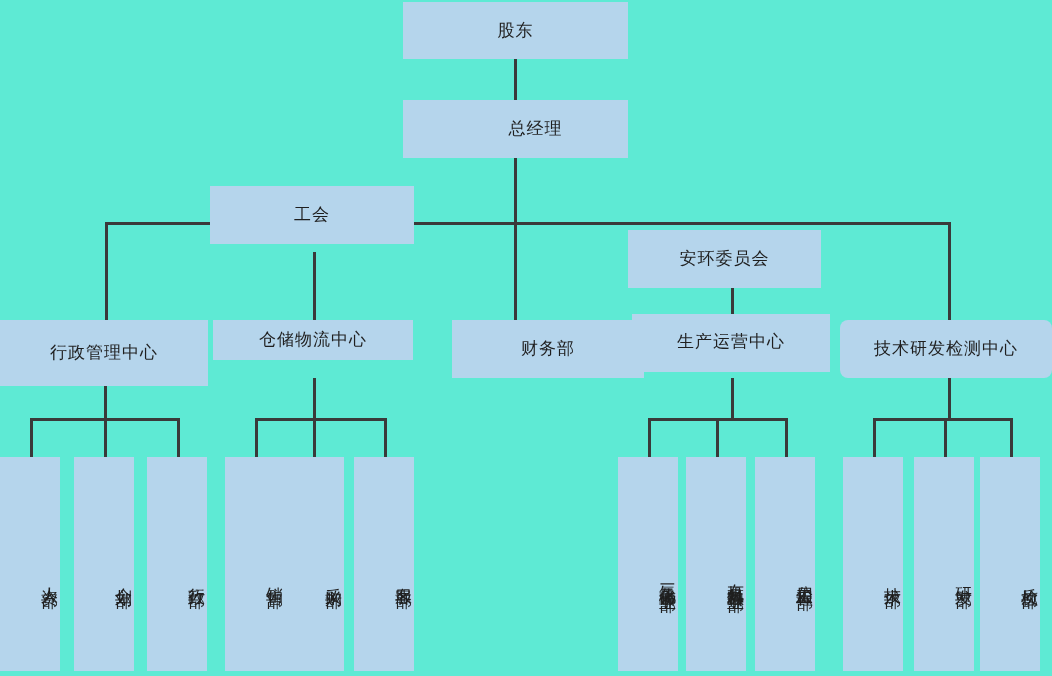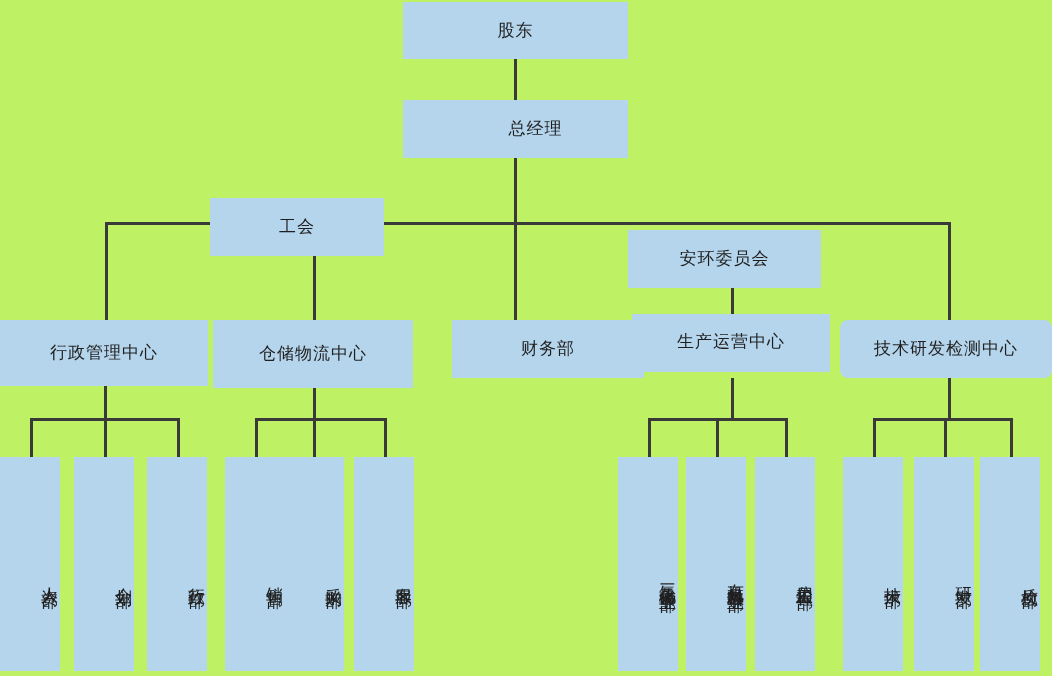--- a/index.html
+++ b/index.html
@@ -8,21 +8,21 @@
     padding: 0;
     background: #ffffff;
   }
   body {
     font-family: "DejaVu Sans", "Liberation Sans", sans-serif;
   }
   #chart-root {
     position: relative;
     width: 1052px;
     height: 676px;
-    background: #bef264;
+    background: #5eead4;
     overflow: hidden;
   }
   .node {
     position: absolute;
     background: #b5d5ec;
     color: #1f1f1f;
     box-sizing: border-box;
     display: flex;
     align-items: center;
     justify-content: center;
@@ -88,27 +88,27 @@
   <div class="connector v" style="left:948px; top:378px; height:42px;"></div>
   <div class="connector h" style="left:873px; top:418px; width:140px;"></div>
   <div class="connector v" style="left:873px; top:418px; height:40px;"></div>
   <div class="connector v" style="left:944px; top:418px; height:40px;"></div>
   <div class="connector v" style="left:1010px; top:418px; height:40px;"></div>
 
   <div class="node" style="left:403px; top:2px; width:225px; height:57px;">股东</div>
 
   <div class="node" style="left:403px; top:100px; width:225px; height:58px;padding-left:40px;">总经理</div>
 
-  <div class="node" style="left:210px; top:198px; width:174px; height:58px;">工会</div>
+  <div class="node" style="left:210px; top:186px; width:204px; height:58px;">工会</div>
 
   <div class="node" style="left:628px; top:194px; width:193px; height:58px;margin-top:36px;">安环委员会</div>
 
   <div class="node" style="left:0px; top:320px; width:208px; height:66px;">行政管理中心</div>
 
-  <div class="node" style="left:213px; top:320px; width:200px; height:68px;">仓储物流中心</div>
+  <div class="node" style="left:213px; top:320px; width:200px; height:40px;">仓储物流中心</div>
 
   <div class="node" style="left:428px; top:320px; width:192px; height:58px;margin-left:24px;">财务部</div>
 
   <div class="node" style="left:632px; top:314px; width:198px; height:58px;font-family:Liberation Mono, monospace;">生产运营中心</div>
 
   <div class="node" style="left:840px; top:320px; width:212px; height:58px;border-radius:8px;">技术研发检测中心</div>
 
   <div class="node vertical" style="left:0px; top:457px; width:60px; height:214px;">人资部</div>
 
   <div class="node vertical" style="left:74px; top:457px; width:60px; height:214px;">企划部</div>

